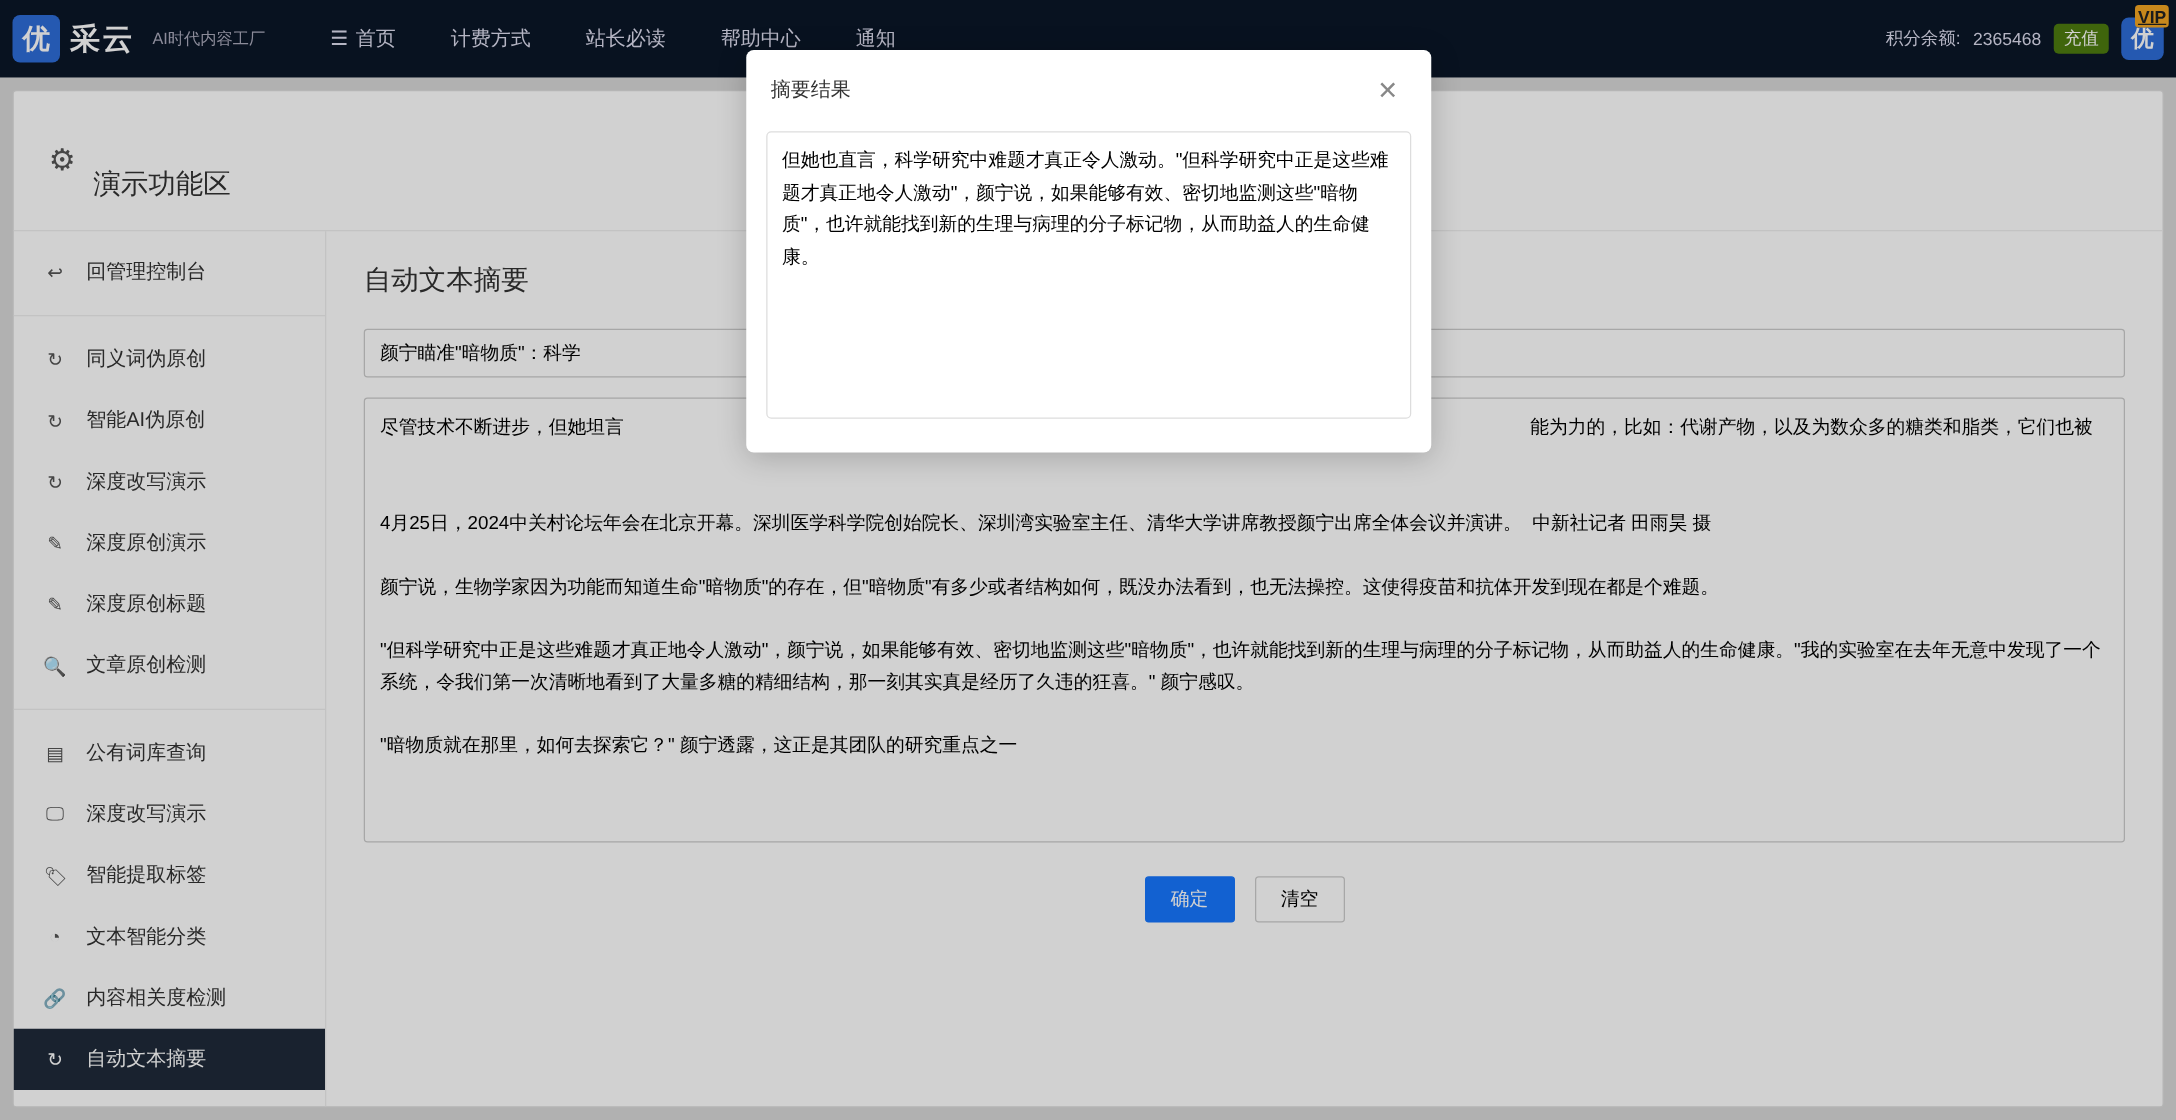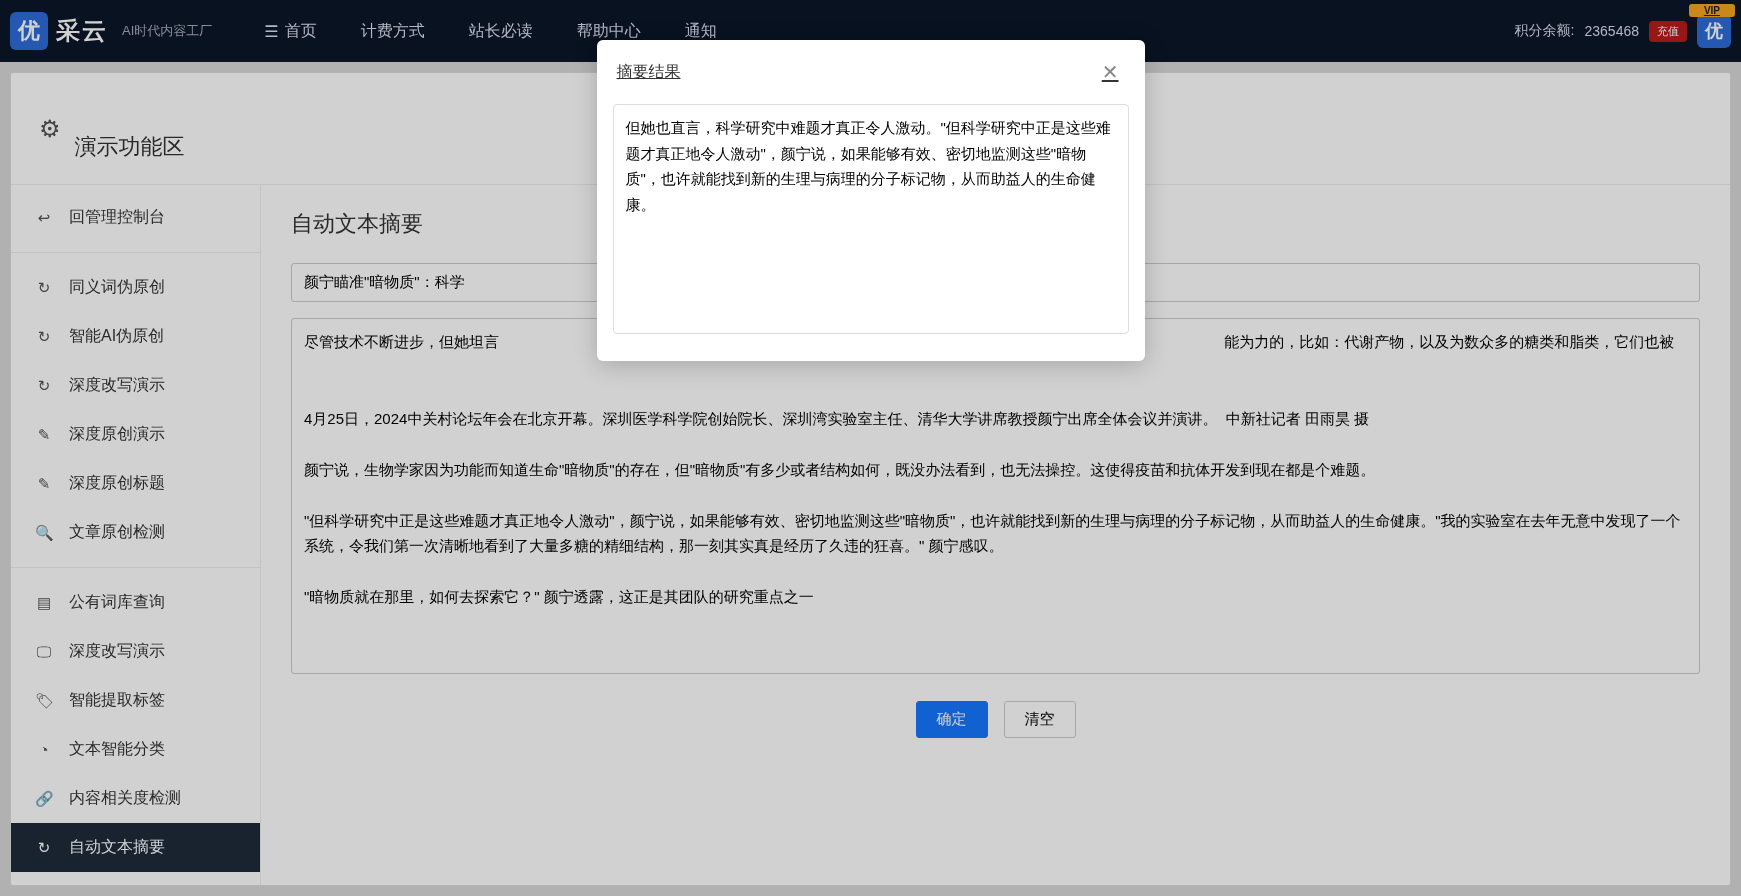--- a/index.html
+++ b/index.html
@@ -8,24 +8,24 @@
 
 .topnav { background: #0a1628; height: 62px; display: flex; align-items: center; padding: 0 10px; position: relative; }
 .logo-block { display: flex; align-items: center; gap: 8px; }
 .logo-sq { width: 38px; height: 38px; background: #2e6dd8; border-radius: 6px; display: flex; align-items: center; justify-content: center; color: #fff; font-size: 22px; font-weight: bold; }
 .logo-text { color: #fff; font-size: 24px; font-weight: bold; letter-spacing: 2px; }
 .logo-sub { color: #aab; font-size: 13px; margin-left: 6px; }
 .nav-items { display: flex; margin-left: 30px; }
 .nav-item { color: #dde; padding: 20px 22px; font-size: 16px; display: flex; align-items: center; gap: 6px; }
 .nav-item.active { background: #1a2538; }
 .nav-right { margin-left: auto; display: flex; align-items: center; gap: 10px; color: #dde; font-size: 14px; }
-.recharge-btn { background: #b91c1c; color: #fff; padding: 3px 8px; border-radius: 4px; font-size: 11px; }
+.recharge-btn { background: #4d7c0f; color: #fff; padding: 3px 8px; border-radius: 4px; font-size: 14px; }
 .vip-badge { position: relative; }
 .vip-badge .sq { width: 34px; height: 34px; background: #2e6dd8; border-radius: 6px; display: flex; align-items: center; justify-content: center; color: #fff; font-size: 18px; font-weight: bold; }
-.vip-badge .v { position: absolute; top: -10px; right: -4px; background: #f5a623; color: #5b3; color:#222; font-size: 10px; font-weight:bold; padding: 1px 15px; border-radius: 3px; text-decoration: underline; }
+.vip-badge .v { position: absolute; top: -10px; right: -4px; background: #f5a623; color: #5b3; color:#222; font-size: 14px; font-weight:bold; padding: 1px 2px; border-radius: 3px; text-decoration: underline; }
 
 
 .main { display: flex; height: calc(100% - 62px); background: #d8d8d8; padding: 10px; gap: 0; }
 .page-panel { background: #fff; border: 1px solid #ddd; border-radius: 3px; flex: 1; display: flex; flex-direction: column; }
 .page-header { display: flex; align-items: center; gap: 14px; padding: 22px 28px; border-bottom: 1px solid #eee; }
 .page-header .gear { font-size: 24px; color: #555; }
 .page-title { font-size: 22px; font-weight: 500; margin-top: 37px; }
 
 .page-body { display: flex; flex: 1; }
 
@@ -41,21 +41,21 @@
 .content { flex: 1; padding: 24px 30px; }
 .content-title { font-size: 22px; font-weight: 500; margin-bottom: 24px; }
 .field-input { width: 100%; border: 1px solid #ccc; border-radius: 3px; padding: 10px 12px; font-size: 15px; margin-bottom: 16px; font-family: inherit; }
 .field-textarea { width: 100%; height: 356px; border: 1px solid #ccc; border-radius: 3px; padding: 10px 12px; font-size: 15px; line-height: 1.7; font-family: inherit; resize: none; overflow-y: scroll; }
 .button-row { display: flex; justify-content: center; gap: 16px; margin-top: 24px; }
 .btn { padding: 8px 20px; border-radius: 3px; font-size: 15px; border: 1px solid #ccc; background: #fff; cursor: pointer; font-family: Liberation Mono, monospace; }
 .btn.primary { background: #1677ff; color: #fff; border-color: #1677ff; }
 
 
 .overlay { position: absolute; inset: 0; background: rgba(0,0,0,0.18); }
-.modal { position: absolute; top: 40px; left: 50%; transform: translateX(-50%); width: 548px; background: #fff; border-radius: 6px; box-shadow: 0 4px 24px rgba(0,0,0,0.2); text-decoration: underline; }
+.modal { position: absolute; top: 40px; left: 50%; transform: translateX(-50%); width: 548px; background: #fff; border-radius: 6px; box-shadow: 0 4px 24px rgba(0,0,0,0.2); }
 .modal-head { display: flex; align-items: center; justify-content: space-between; padding: 18px 20px; }
 .modal-title { font-size: 16px; }
 .modal-close { font-size: 20px; color: #888; cursor: pointer; padding: 2px 6px; }
 .modal-body { padding: 0 16px 24px; }
 .modal-textarea { width: 100%; height: 230px; border: 1px solid #ddd; border-radius: 4px; padding: 10px 12px; font-size: 15px; line-height: 1.7; font-family: inherit; resize: none; }
 </style>
 </head>
 <body>
 
 <div class="topnav">

